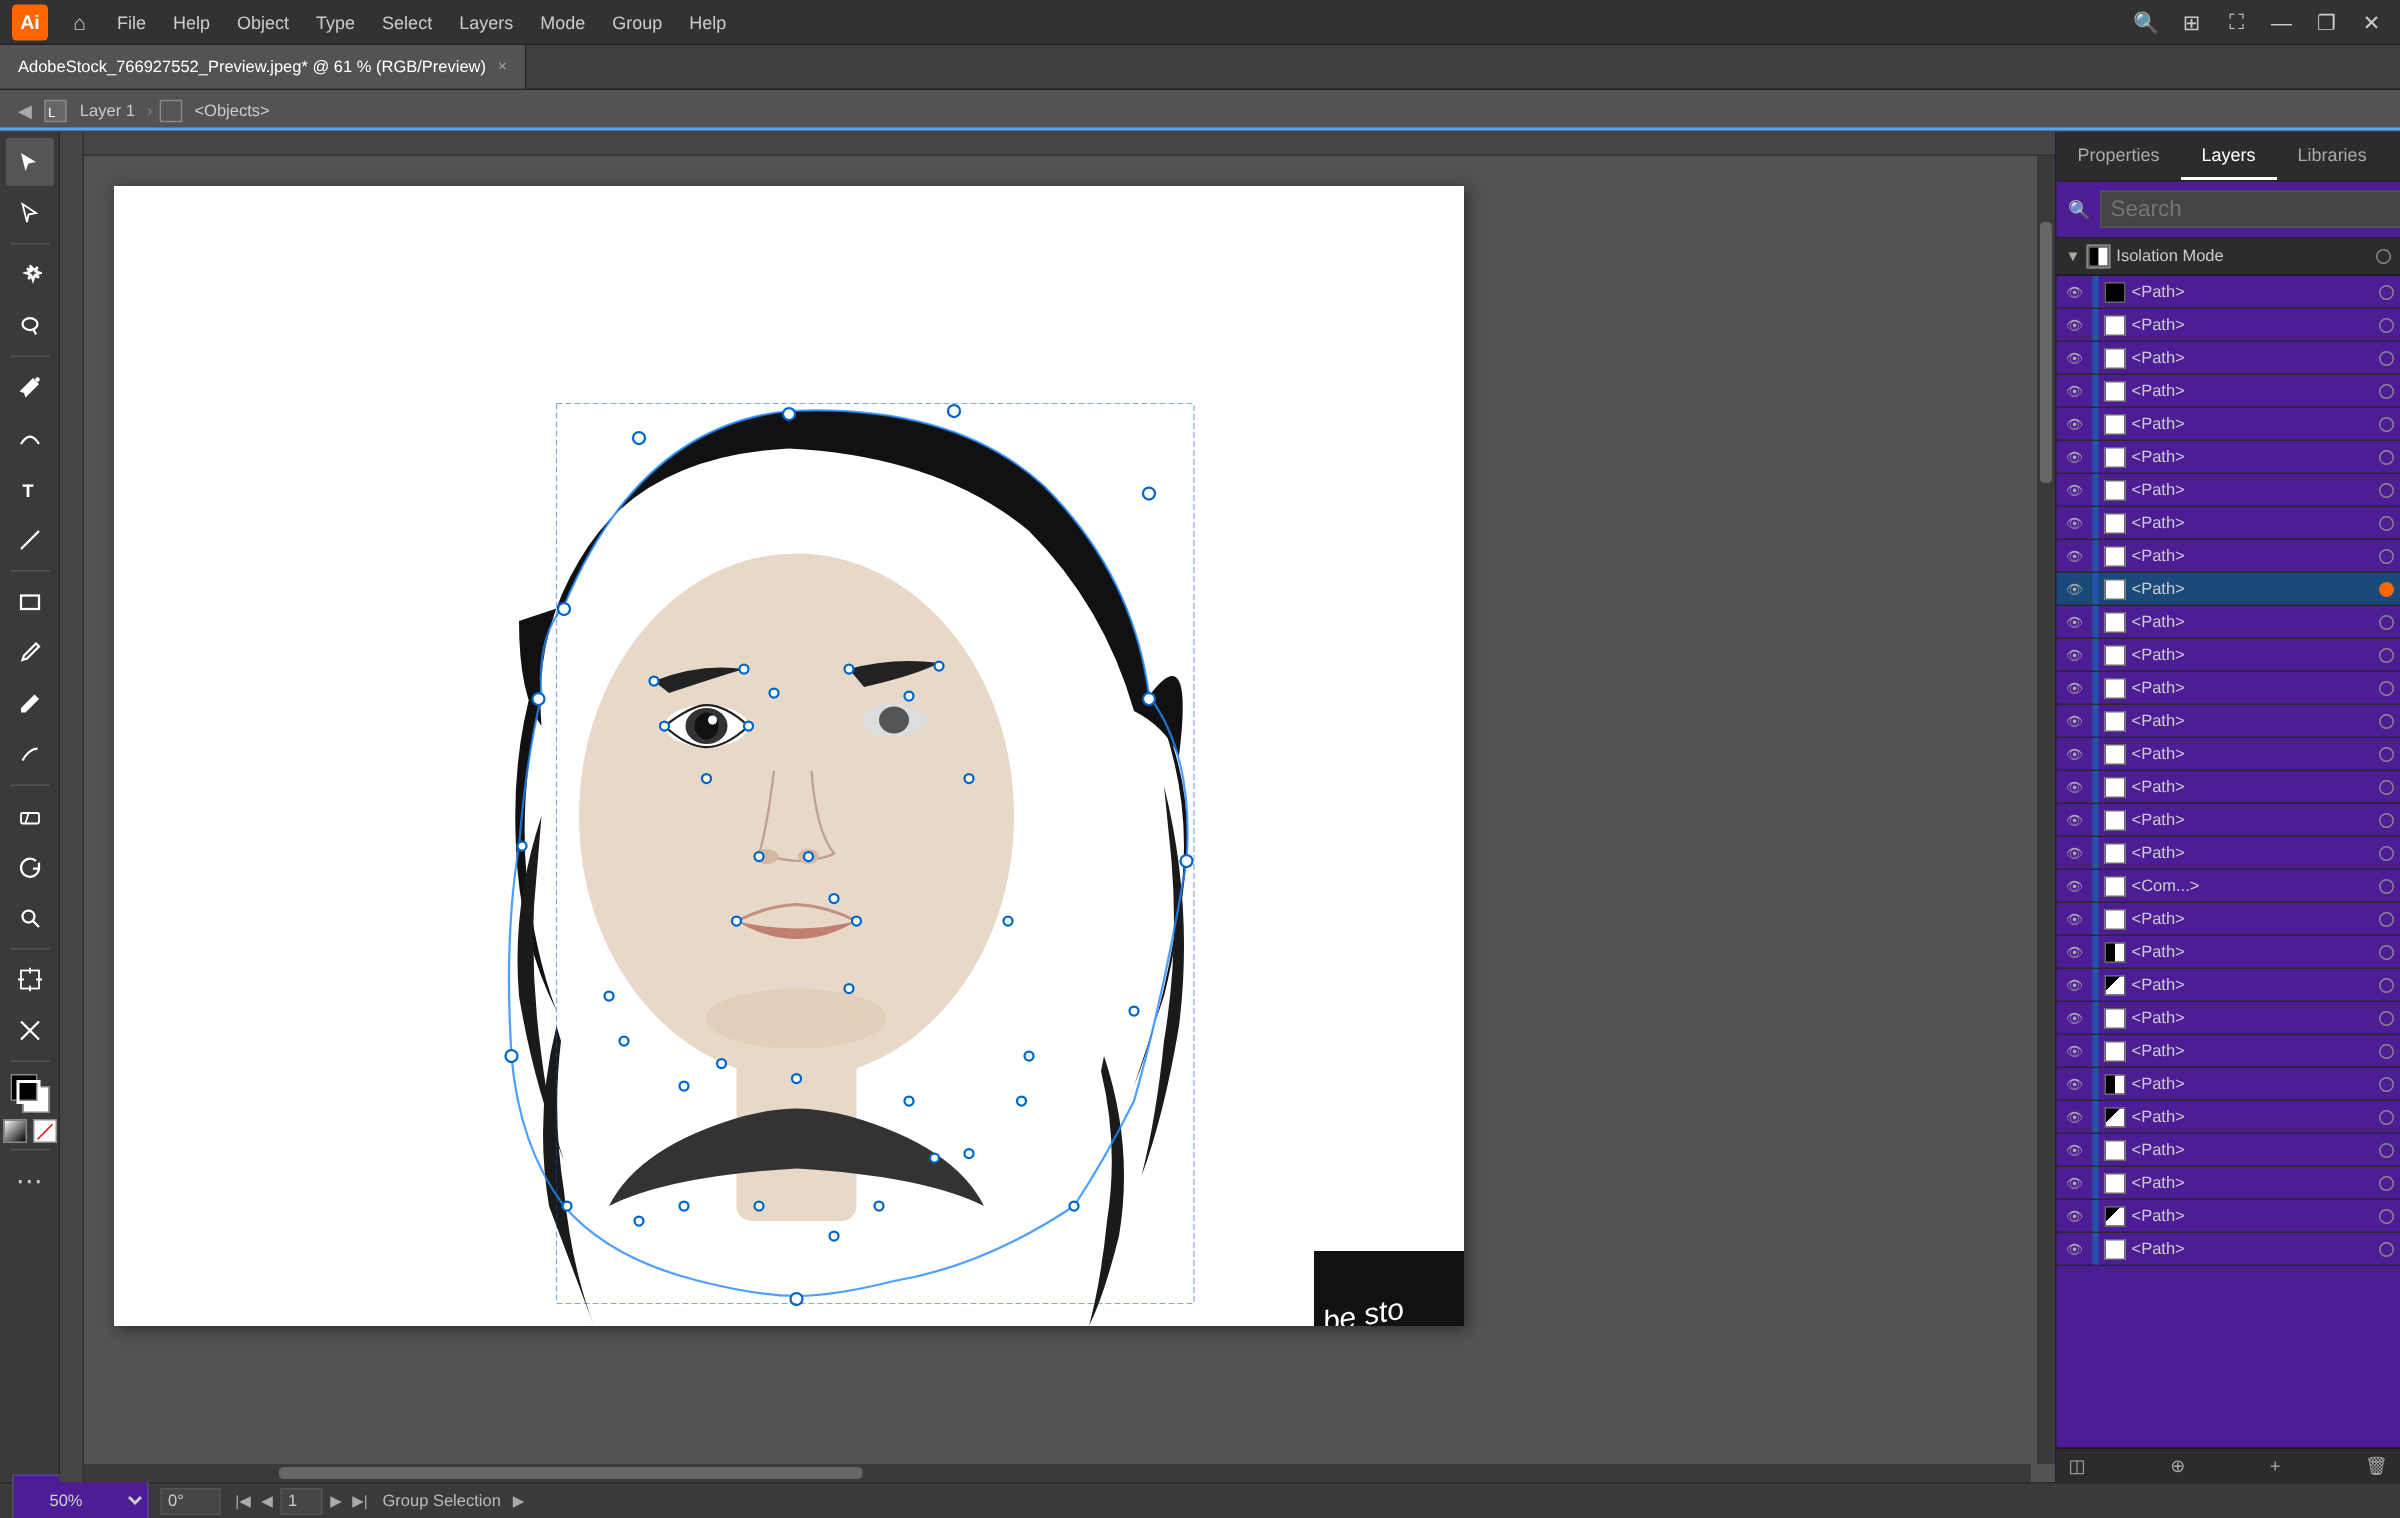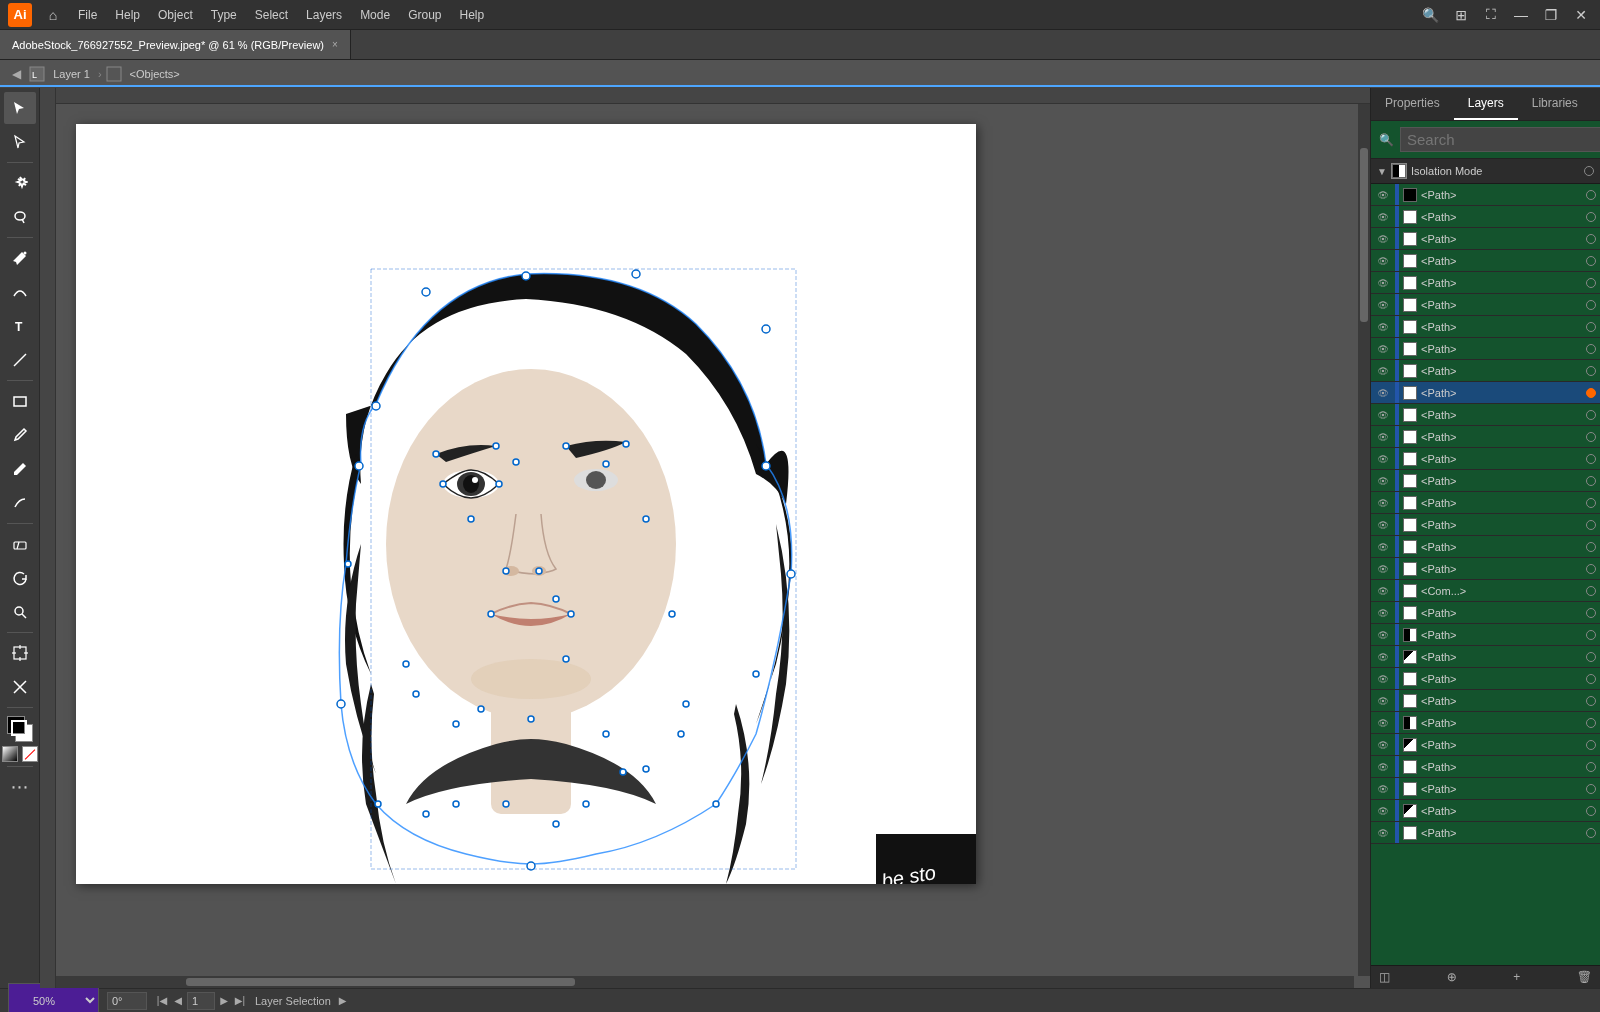--- a/index.html
+++ b/index.html
@@ -221,21 +221,21 @@
       height: 760px;
       overflow: hidden;
     }
     .artwork-svg {
       width: 100%; height: 100%;
     }
 
     
     .right-panel {
       width: 230px;
-      background: #14532d;
+      background: #4c1d95;
       display: flex;
       flex-direction: column;
       flex-shrink: 0;
       border-left: 1px solid #222;
     }
     .panel-tabs {
       display: flex;
       background: #2c2c2c;
       border-bottom: 1px solid #222;
     }
@@ -1002,15 +1002,15 @@
     <option>100%</option>
   </select>
   <input type="text" value="0°" style="">
   <div class="artboard-nav">
     <div class="nav-arrow">|◀</div>
     <div class="nav-arrow">◀</div>
     <input type="text" value="1" style="width: 28px;">
     <div class="nav-arrow">▶</div>
     <div class="nav-arrow">▶|</div>
   </div>
-  <span class="status-text">Layer Selection</span>
+  <span class="status-text">Group Selection</span>
   <span style="color:#aaa;font-size:10px;">▶</span>
 </div>
 
 </body></html>

